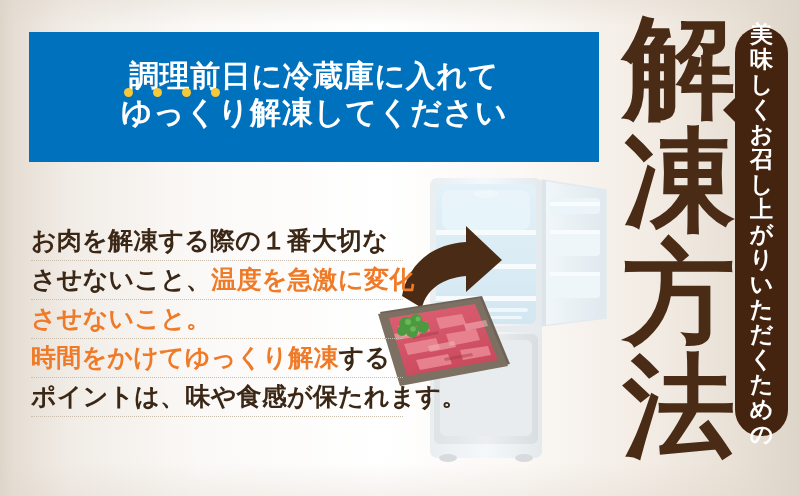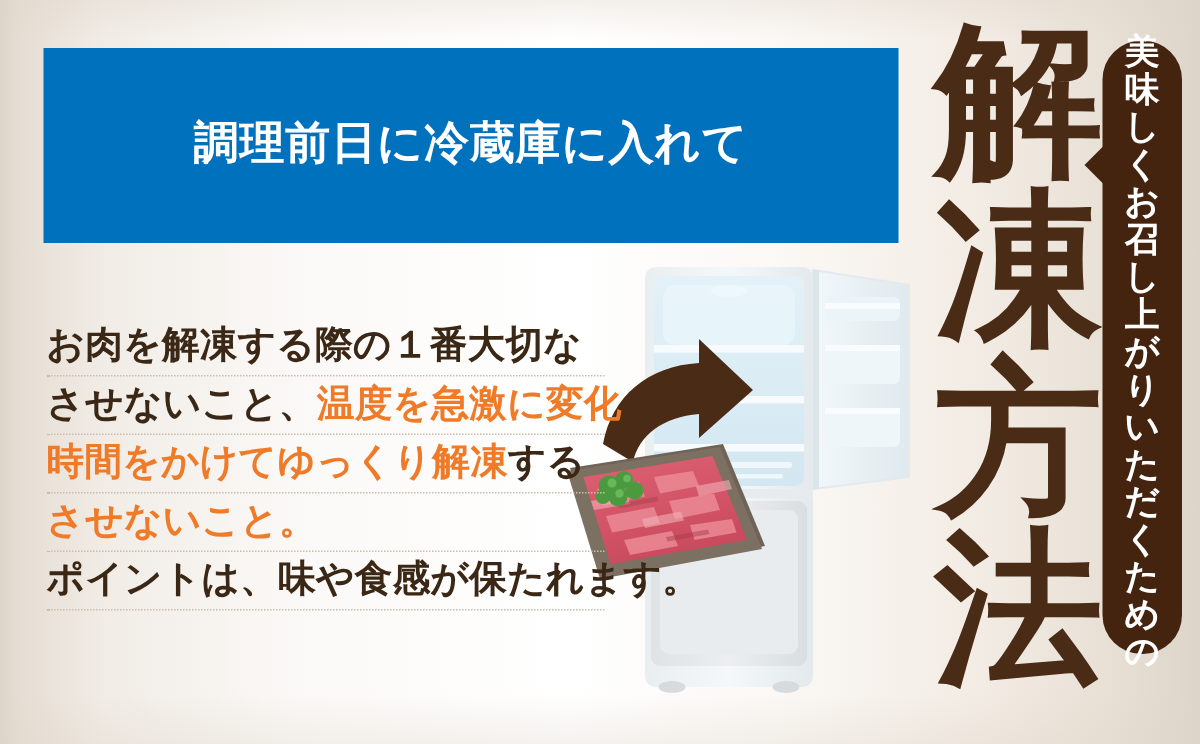--- a/index.html
+++ b/index.html
@@ -54,21 +54,21 @@
     height: 130px;
     background: #0071bd;
     display: flex;
     flex-direction: column;
     align-items: center;
     justify-content: center;
     z-index: 4;
   }
   .banner-line {
     color: #ffffff;
-    font-family: Liberation Serif, serif;
+    font-family: Liberation Mono, monospace;
     font-weight: 700;
     letter-spacing: 0.02em;
     white-space: nowrap;
     text-align: center;
   }
   #banner-line-1 {
     font-size: 30px;
     line-height: 34px;
     margin-bottom: 2px;
   }
@@ -92,21 +92,21 @@
     width: 9px;
     height: 9px;
     border-radius: 50%;
     background: #f7c938;
   }
 
   
   #body-text {
     position: absolute;
     left: 31px;
-    top: 212px;
+    top: 222px;
     width: 372px;
     z-index: 4;
   }
   .body-line {
     position: relative;
     height: 38px;
     line-height: 38px;
     font-family: "Liberation Serif", "DejaVu Serif", serif;
     font-weight: 700;
     font-size: 25px;
@@ -205,27 +205,36 @@
     text-align: center;
   }
 </style>
 </head>
 <body>
 
 <div id="poster">
 
   <div id="blue-banner">
     <div class="banner-line" id="banner-line-1">調理前日に冷蔵庫に入れて</div>
+    <div id="banner-line-2-wrap">
+      <div id="emphasis-dots">
+        <span class="emphasis-dot"></span>
+        <span class="emphasis-dot"></span>
+        <span class="emphasis-dot"></span>
+        <span class="emphasis-dot"></span>
+      </div>
+      <div class="banner-line" id="banner-line-2">ゆっくり解凍してください</div>
+    </div>
   </div>
 
   <div id="body-text">
       <div class="body-line"><span>お肉を解凍する際の１番大切な</span></div>
       <div class="body-line"><span>させないこと、</span><span class="hl">温度を急激に変化</span></div>
+      <div class="body-line"><span class="hl">させないこと。</span></div>
       <div class="body-line"><span class="hl">時間をかけてゆっくり解凍</span><span>する</span></div>
-      <div class="body-line"><span class="hl">させないこと。</span></div>
       <div class="body-line"><span>ポイントは、味や食感が保たれます。</span></div>
     </div>
 
   <div id="fridge-illustration">
     <svg viewBox="0 0 246 302" xmlns="http://www.w3.org/2000/svg">
       <defs>
         <linearGradient id="gBody" x1="0" y1="0" x2="1" y2="0">
           <stop offset="0" stop-color="#e9eef1"></stop>
           <stop offset="0.5" stop-color="#f4f8fa"></stop>
           <stop offset="1" stop-color="#e3e9ec"></stop>

